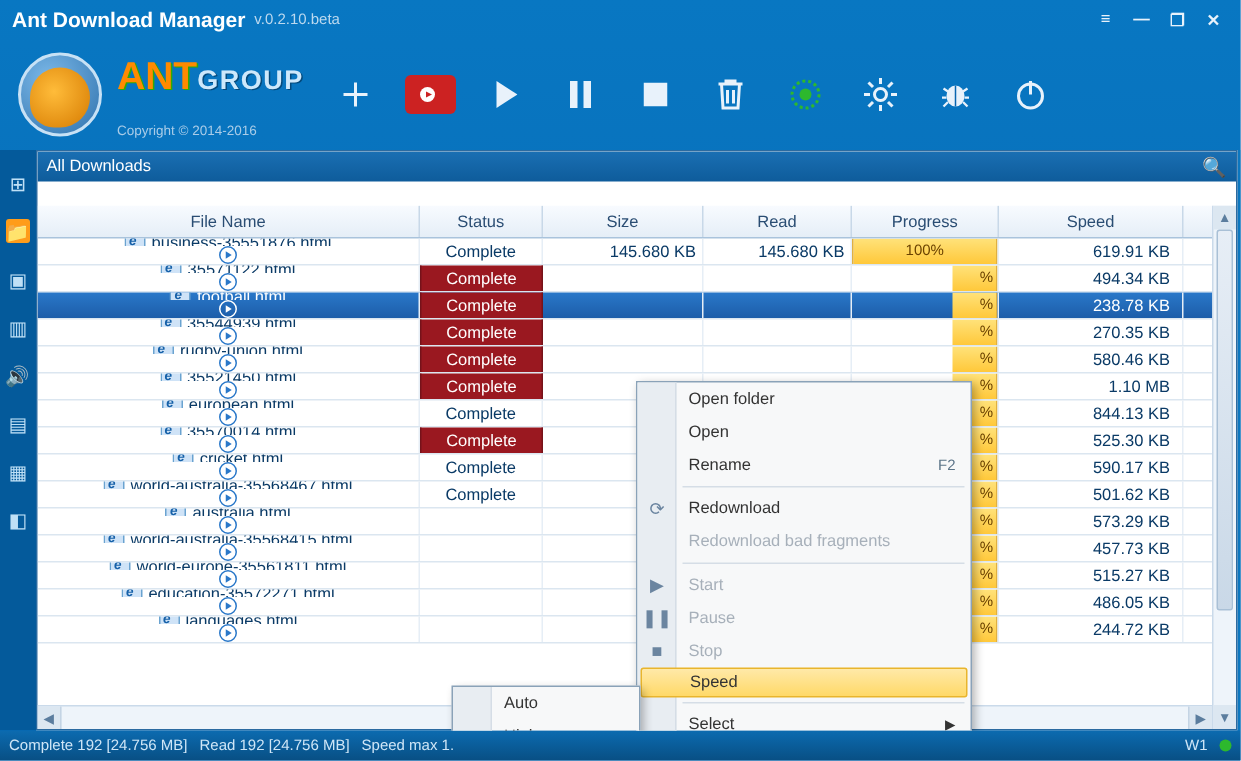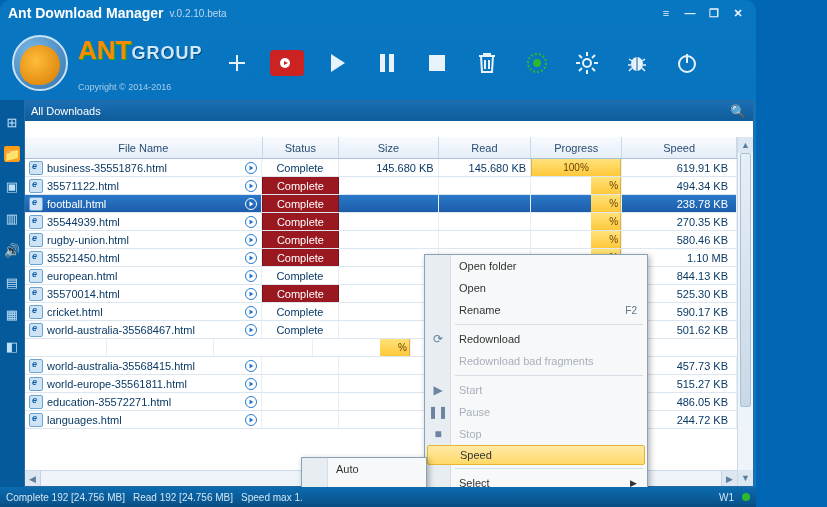--- a/index.html
+++ b/index.html
@@ -1,17 +1,17 @@
 <!DOCTYPE html>
 <html><head>
 <meta charset="utf-8">
 <style>
   * { box-sizing: border-box; margin: 0; padding: 0; }
   html, body { width: 827px; height: 507px; font-family: Verdana, Arial, sans-serif; font-size: 11px; background: #0066b3; overflow: hidden; }
-  .window { width: 756px; height: 507px; background: linear-gradient(#0877c2, #0866b0); display: flex; flex-direction: column; border-radius: 11px; }
+  .window { width: 827px; height: 507px; background: linear-gradient(#0877c2, #0866b0); display: flex; flex-direction: column; }
   .titlebar { height: 26px; display: flex; align-items: center; padding: 0 8px; color: #e8f2fb; }
   .titlebar .app-title { font-weight: bold; font-size: 14px; color: #fff; }
   .titlebar .app-version { font-size: 10px; margin-left: 6px; color: #bcd9ef; }
   .titlebar .spacer { flex: 1; }
   .titlebar .win-btn { width: 20px; height: 16px; margin-left: 4px; color: #e8f2fb; display: flex; align-items: center; justify-content: center; font-weight: bold; cursor: pointer; }
 
   .toolbar { height: 74px; display: flex; align-items: center; padding: 0 12px; }
   .logo { display: flex; align-items: center; margin-right: 18px; }
   .logo-badge { width: 56px; height: 56px; border-radius: 50%; background: radial-gradient(circle at 35% 30%, #7bb8e8, #2f72ad); border: 2px solid #c7e1f5; position: relative; }
   .logo-ant { position: absolute; left: 6px; top: 8px; width: 40px; height: 40px; background: radial-gradient(circle at 40% 40%, #ffbc3a, #d67a00); border-radius: 50% 50% 50% 40%; }
@@ -39,21 +39,21 @@
   .col-status { width: 82px; }
   .col-size { width: 107px; }
   .col-read { width: 99px; }
   .col-prog { width: 98px; }
   .col-speed { width: 123px; }
 
   .grid-body { flex: 1; overflow: hidden; }
   .row { display: flex; height: 18px; border-bottom: 1px solid #dbe6f0; align-items: center; color: #0a3a66; }
   .row.selected { background: linear-gradient(#2a78c9, #1c5da9); color: #fff; }
   .row .cell { border-right: 1px solid #e6eef6; height: 100%; display: flex; align-items: center; padding: 0 4px; overflow: hidden; white-space: nowrap; }
-  .cell.name { width: 255px; justify-content: space-between; }
+  .cell.name { width: 255px; justify-content: space-between; flex-direction: column; }
   .cell.status { width: 82px; justify-content: center; position: relative; }
   .cell.size { width: 107px; justify-content: flex-end; }
   .cell.read { width: 99px; justify-content: flex-end; }
   .cell.prog { width: 98px; justify-content: center; padding: 0; align-items: flex-end; }
   .cell.speed { width: 123px; justify-content: flex-end; padding-right: 8px; }
   .file-ico { width: 14px; height: 14px; display: inline-block; margin-right: 4px; background: #cfe3f7; border: 1px solid #6aa3d0; border-radius: 2px; position: relative; flex-shrink:0; }
   .file-ico::after { content:"e"; color:#1560a8; font-size:9px; position:absolute; left:2px; top:-1px; font-style:italic; font-weight:bold; }
   .name-left { display: flex; align-items: center; overflow: hidden; }
   .name-left span.txt { overflow: hidden; text-overflow: ellipsis; }
   .play-ic { width: 12px; height: 12px; flex-shrink: 0; }
@@ -428,20 +428,32 @@
                 </div>
                 <div class="cell status">Complete</div>
                 <div class="cell size"></div>
                 <div class="cell read"></div>
                 <div class="cell prog" style="justify-content: flex-end;">
                   <div class="prog-right">%</div>
                 </div>
                 <div class="cell speed">501.62 KB</div>
               </div>
               <div class="row">
+                <div class="cell name">
+                  <div class="name-left">
+                    <span class="file-ico"></span>
+                    <span class="txt">australia.html</span>
+                  </div>
+                  <span class="play-ic">
+                    <svg width="12" height="12" viewBox="0 0 12 12">
+                      <circle cx="6" cy="6" r="5.5" fill="none" stroke="#2a78c9" stroke-width="1"></circle>
+                      <path d="M4.5 3.5l4 2.5-4 2.5z" fill="#2a78c9"></path>
+                    </svg>
+                  </span>
+                </div>
                 <div class="cell status"></div>
                 <div class="cell size"></div>
                 <div class="cell read"></div>
                 <div class="cell prog" style="justify-content: flex-end;">
                   <div class="prog-right">%</div>
                 </div>
                 <div class="cell speed">573.29 KB</div>
               </div>
               <div class="row">
                 <div class="cell name">

